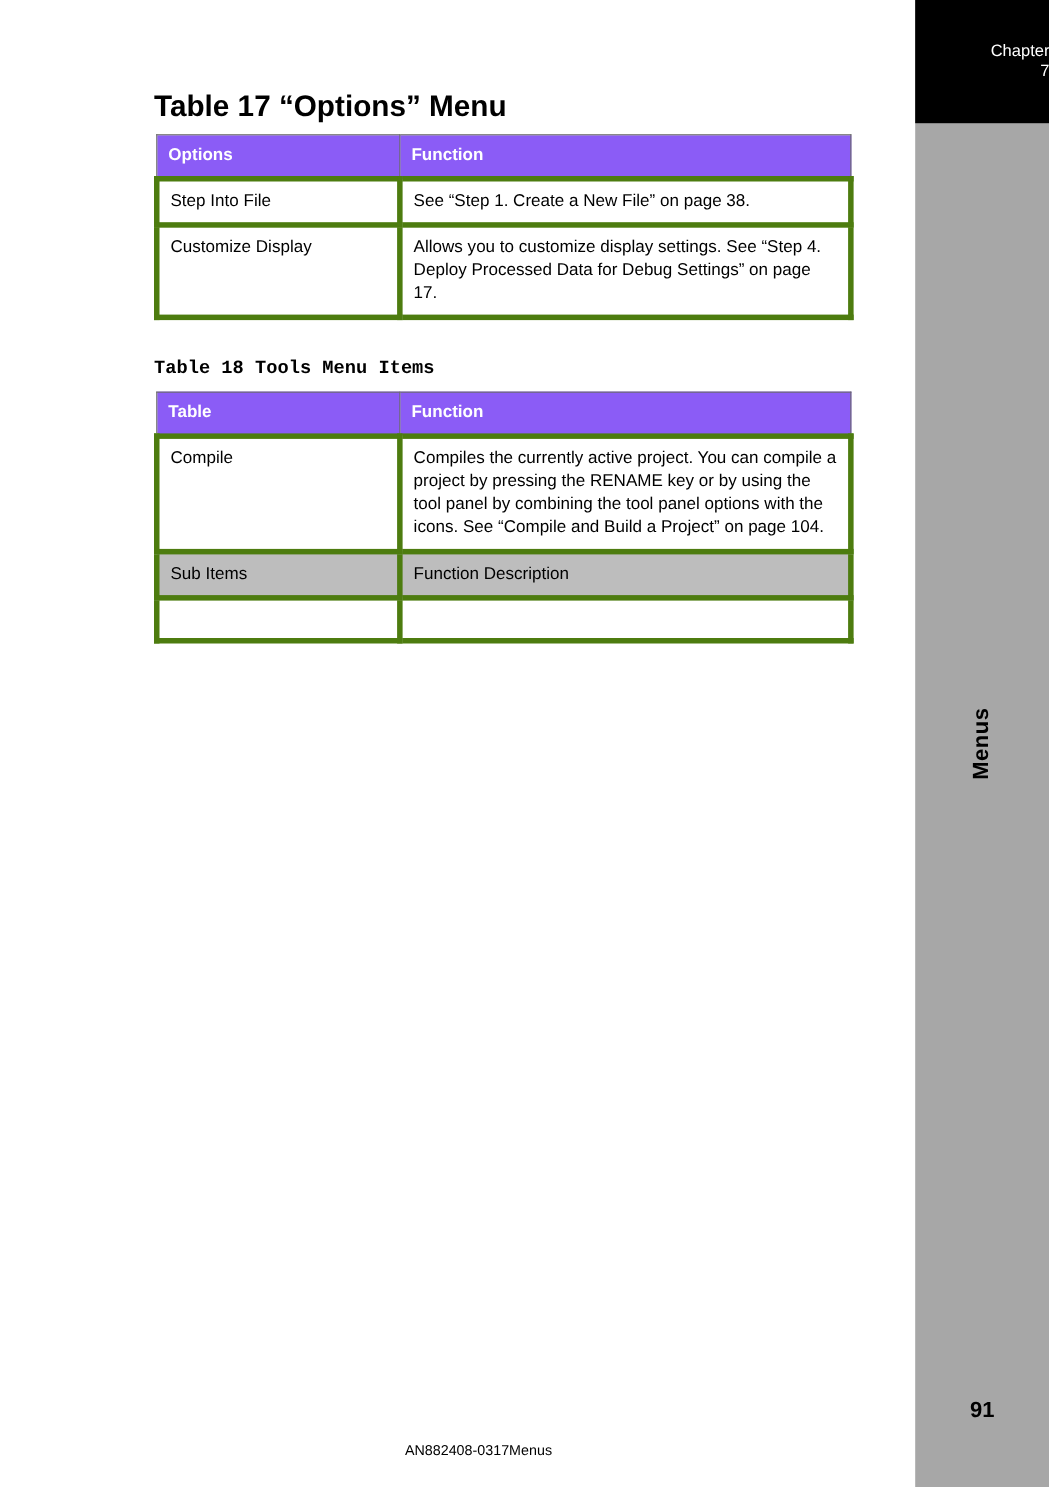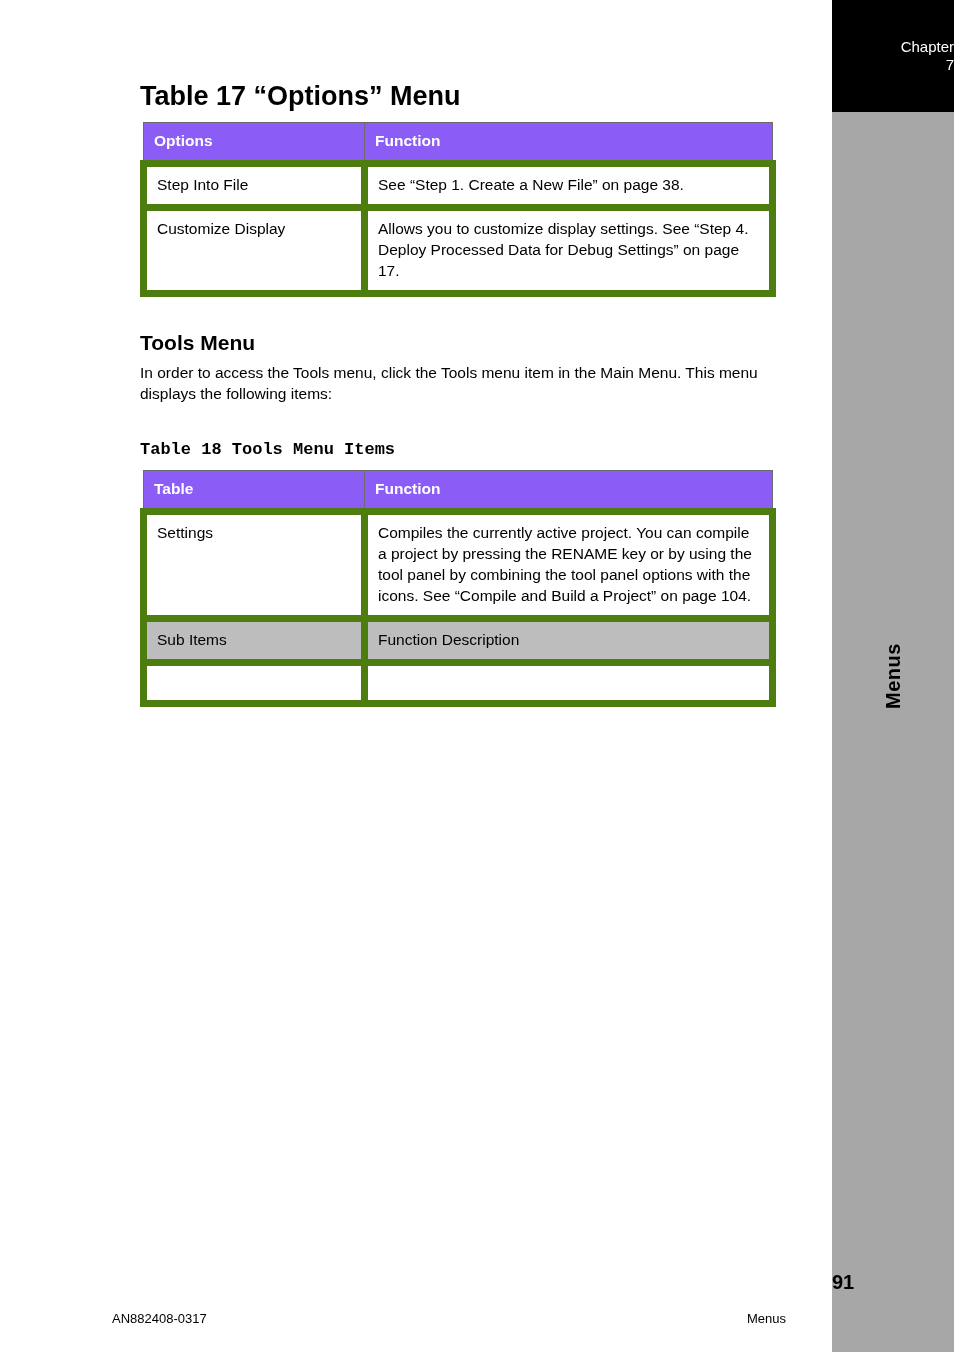--- a/index.html
+++ b/index.html
@@ -87,21 +87,21 @@
   }
   table.steps th {
     background: #8b5cf6;
     color: #fff;
     text-align: left;
     font-weight: bold;
     padding: 8px 10px;
     border: 1px solid #6b6b6b;
   }
   table.steps td {
-    border: 7px solid #4d7c0f;
+    border: 5px solid #4d7c0f;
     padding: 8px 10px;
     vertical-align: top;
   }
   table.steps tr.shade td {
     background: #bdbdbd;
   }
 
   .block {
     margin-top: 32px;
   }
@@ -110,34 +110,34 @@
     font-weight: bold;
     margin: 0 0 6px 0;
   }
   .block p {
     margin: 6px 0 0 0;
   }
 
   .footer {
     position: absolute;
     left: 0;
-    right: 112px;
+    right: 140px;
     bottom: 24px;
     padding: 0 56px 0 112px;
     display: flex;
-    justify-content: space-between;
+    justify-content: center;
     align-items: center;
     font-size: 13px;
   }
   .pgnum {
     position: absolute;
     right: 0;
     bottom: 56px;
     width: 122px;
-    text-align: left;
+    text-align: center;
     font-size: 20px;
     font-weight: bold;
     color: #000;
   }
 </style>
 </head>
 <body>
 
 <div class="page">
 
@@ -157,37 +157,33 @@
           <td>Step Into File</td>
           <td>See “Step 1. Create a New File” on page 38.</td>
         </tr>
         <tr>
           <td>Customize Display</td>
           <td>Allows you to customize display settings. See “Step 4. Deploy Processed Data for Debug Settings” on page 17.</td>
         </tr>
       </tbody>
     </table>
 
-    <div class="block">
-      <h2>Tools Menu</h2>
-      <p>In order to access the Tools menu, click the Tools menu item in the Main Menu. This menu displays the following items:</p>
-    </div>
 
     <div class="header-row">Table 18 Tools Menu Items</div>
 
     <table class="steps">
       <thead>
         <tr>
           <th style="width:200px">Table</th>
           <th>Function</th>
         </tr>
       </thead>
       <tbody>
         <tr>
-          <td>Settings</td>
+          <td>Compile</td>
           <td>Compiles the currently active project. You can compile a project by pressing the RENAME key or by using the tool panel by combining the tool panel options with the icons. See “Compile and Build a Project” on page 104.</td>
         </tr>
         <tr class="shade">
           <td>Sub Items</td>
           <td>Function Description</td>
         </tr>
         <tr>
           <td style="height:18px"></td>
           <td></td>
         </tr>

